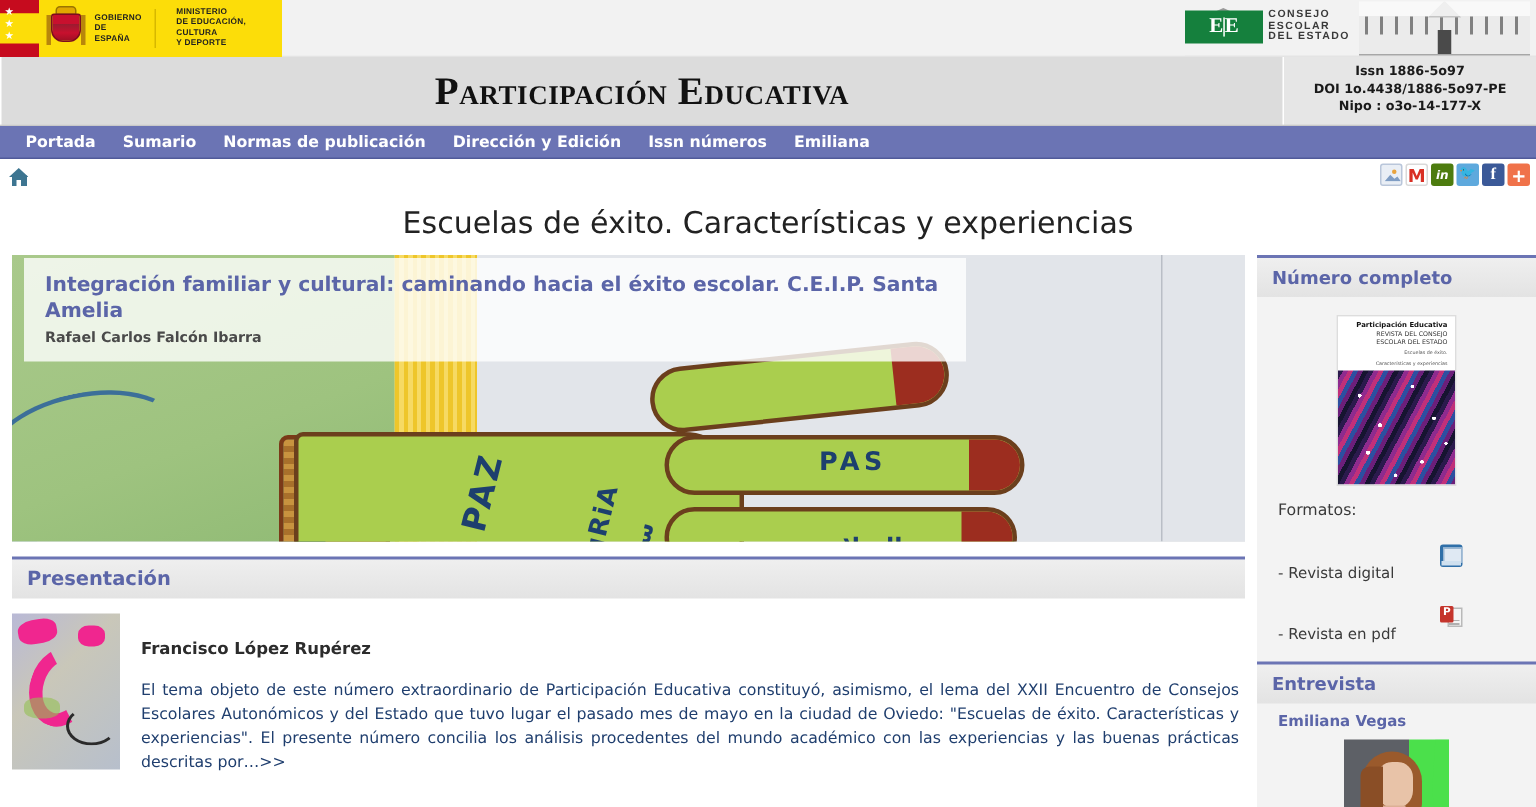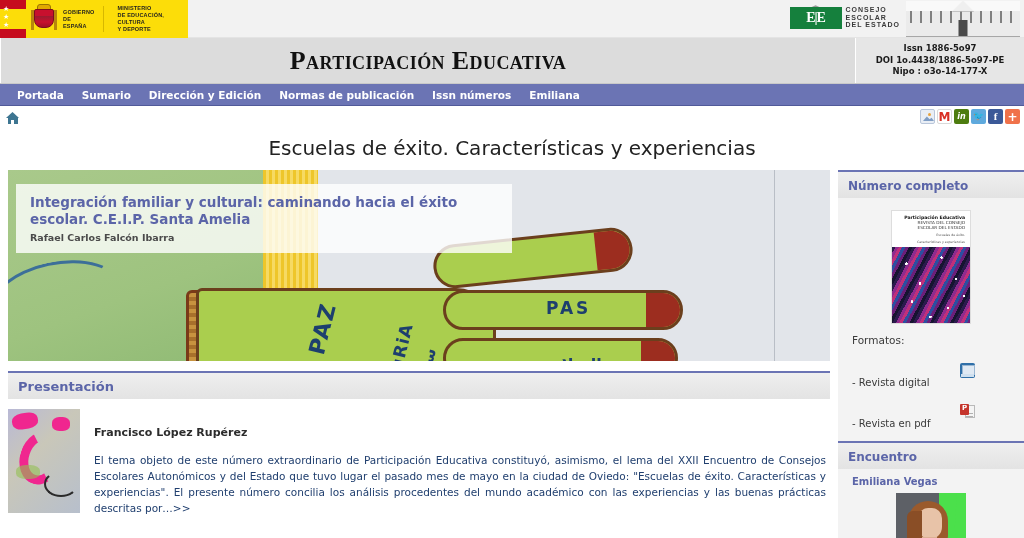--- a/index.html
+++ b/index.html
@@ -232,21 +232,21 @@
   .hand-word { position:absolute; color:#1d3f6e; font-family:"DejaVu Sans", sans-serif; font-weight:bold; }
   .w-paz  { left:118px; top:86px;  font-size:22px; transform: rotate(-76deg); letter-spacing:2px; }
   .w-tour { left:185px; top:118px; font-size:17px; transform: rotate(-76deg); letter-spacing:1px; }
   .w-ar   { left:228px; top:128px; font-size:16px; transform: rotate(-76deg); color:#1d3f6e; }
   .w-pas  { left:368px; top:68px;  font-size:17px; letter-spacing:3px; }
   .w-ar2  { left:372px; top:125px; font-size:16px; }
   .hero-right-line {
     position:absolute; right:55px; top:0; width:1px; height:191px; background:#b9bec6;
   }
   .hero-caption {
-    position:absolute; left:8px; top:14px; width:496px;
+    position:absolute; left:8px; top:2px; width:628px;
     background: rgba(255,255,255,0.80);
     padding: 10px 12px 10px 14px;
   }
   .hero-caption h2 {
     font-size: 13.5px; font-weight:bold; color:#5b65a8; line-height:17px;
     font-family:"DejaVu Sans", sans-serif; margin-bottom:4px;
   }
   .hero-caption .author {
     font-size:9.5px; color:#4a4a4a; font-family:"DejaVu Sans", sans-serif; font-weight:bold;
   }
@@ -460,22 +460,22 @@
     <div class="mast-right">
       <div>Issn 1886-5o97</div>
       <div>DOI 1o.4438/1886-5o97-PE</div>
       <div>Nipo : o3o-14-177-X</div>
     </div>
   </div>
 
   <div class="navbar">
     <div class="nav-item">Portada</div>
     <div class="nav-item">Sumario</div>
+    <div class="nav-item">Normas de publicación</div>
     <div class="nav-item">Dirección y Edición</div>
-    <div class="nav-item">Normas de publicación</div>
     <div class="nav-item">Issn números</div>
     <div class="nav-item">Emiliana</div>
   </div>
 
   <div class="crumb-row">
     <div class="home-icon">
       <div class="roof"></div>
         <div class="body"></div>
         <div class="door"></div>
     </div>
@@ -576,21 +576,21 @@
               <div class="sheet"></div>
                 <div class="lines"></div>
                 <div class="badge"></div>
             </div>
           </div>
         </div>
       </div>
 
       <div class="side-box">
         <div class="side-head">
-          <span class="t">Encuentro</span>
+          <span class="t">Entrevista</span>
         </div>
         <div class="entrev-name">Emiliana Vegas</div>
         <div class="entrev-photo-wrap">
           <div class="entrev-photo">
             <div class="ep-green-edge"></div>
             <div class="ep-hair"></div>
             <div class="ep-face"></div>
             <div class="ep-hair2"></div>
             <div class="ep-neck"></div>
             <div class="ep-body"></div>

